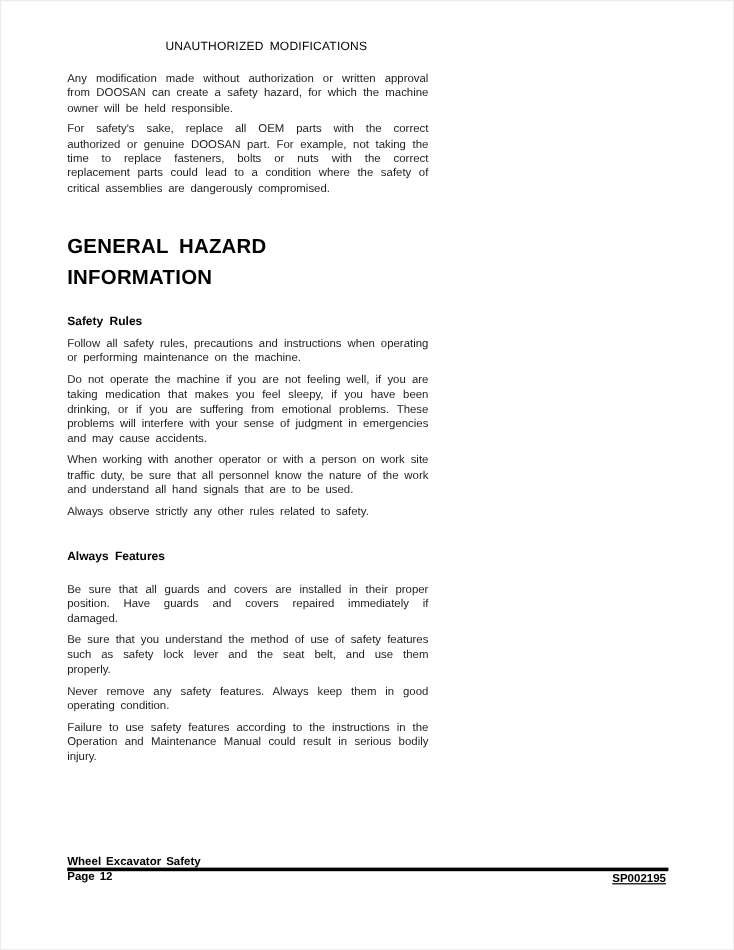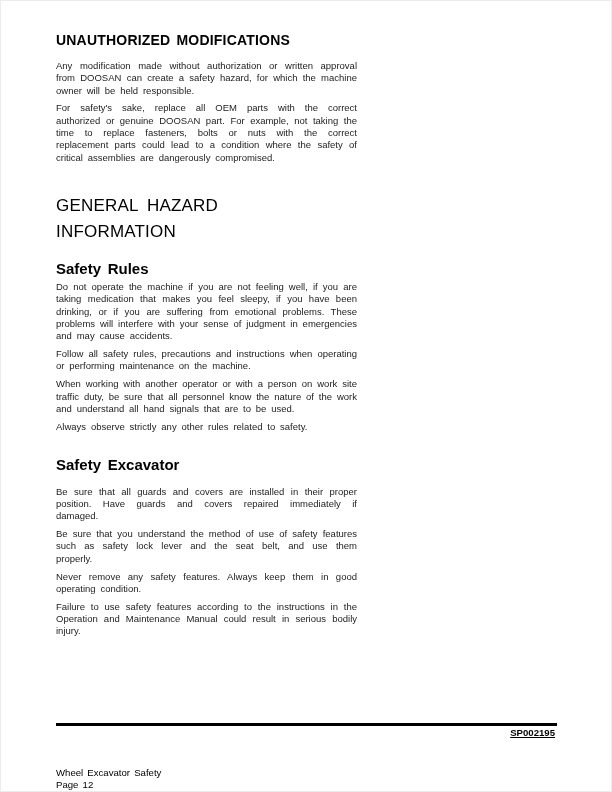--- a/index.html
+++ b/index.html
@@ -14,41 +14,42 @@
     color: #1a1a1a;
     overflow: hidden;
   }
   .content {
     position: absolute;
     left: 55px;
     top: 27px;
     width: 301px;
   }
   .h-main {
-    font-size: 14px;
+    font-size: 10px;
     line-height: 24px;
-    font-weight: bold;
+    font-weight: normal;
     color: #000000;
     margin: 0;
     width: 250px;
     word-spacing: 2px;
     letter-spacing: 0.2px;
+    text-align: right;
   }
   .h-general {
     font-size: 17px;
     line-height: 26px;
-    font-weight: normal;
+    font-weight: bold;
     color: #000000;
     margin: 29px 0 0 0;
     width: 250px;
     word-spacing: 4px;
     letter-spacing: 0.2px;
   }
   .h-sub {
-    font-size: 15px;
+    font-size: 10px;
     line-height: 13.8px;
     font-weight: bold;
     color: #000000;
     margin: 17px 0 0 0;
     word-spacing: 2.5px;
   }
   .h-sub.spaced { margin-top: 25px; }
   .body-par {
     font-size: 9.5px;
     line-height: 12.3px;
@@ -63,24 +64,24 @@
     position: absolute;
     left: 55px;
     top: 722px;
     width: 501px;
     height: 3px;
     background: #000000;
   }
   .footer-left {
     position: absolute;
     left: 55px;
-    top: 766px;
+    top: 712px;
     font-size: 9.6px;
     line-height: 12px;
-    font-weight: normal;
+    font-weight: bold;
     color: #000000;
     word-spacing: 1.5px;
   }
   .footer-right {
     position: absolute;
     right: 56px;
     top: 726px;
     font-size: 9.6px;
     line-height: 12px;
     font-weight: bold;
@@ -99,29 +100,29 @@
 
     <p class="body-par lead">Any modification made without authorization or written approval from DOOSAN can create a safety hazard, for which the machine owner will be held responsible.</p>
 
     <p class="body-par">For safety's sake, replace all OEM parts with the correct authorized or genuine DOOSAN part. For example, not taking the time to replace fasteners, bolts or nuts with the correct replacement parts could lead to a condition where the safety of critical assemblies are dangerously compromised.</p>
 
     <h1 class="h-general">GENERAL HAZARD INFORMATION</h1>
 
     <h2 class="h-sub">Safety Rules</h2>
 
 
+    <p class="body-par">Follow all safety rules, precautions and instructions when operating or performing maintenance on the machine.</p>
+
     <p class="body-par">Do not operate the machine if you are not feeling well, if you are taking medication that makes you feel sleepy, if you have been drinking, or if you are suffering from emotional problems. These problems will interfere with your sense of judgment in emergencies and may cause accidents.</p>
-
-    <p class="body-par">Follow all safety rules, precautions and instructions when operating or performing maintenance on the machine.</p>
 
     <p class="body-par">When working with another operator or with a person on work site traffic duty, be sure that all personnel know the nature of the work and understand all hand signals that are to be used.</p>
 
     <p class="body-par">Always observe strictly any other rules related to safety.</p>
 
-    <h2 class="h-sub spaced">Safety Excavator</h2>
+    <h2 class="h-sub spaced">Always Features</h2>
 
     <p class="body-par after-sub">Be sure that all guards and covers are installed in their proper position. Have guards and covers repaired immediately if damaged.</p>
 
     <p class="body-par">Be sure that you understand the method of use of safety features such as safety lock lever and the seat belt, and use them properly.</p>
 
     <p class="body-par">Never remove any safety features. Always keep them in good operating condition.</p>
 
     <p class="body-par">Failure to use safety features according to the instructions in the Operation and Maintenance Manual could result in serious bodily injury.</p>
 
   </div>

